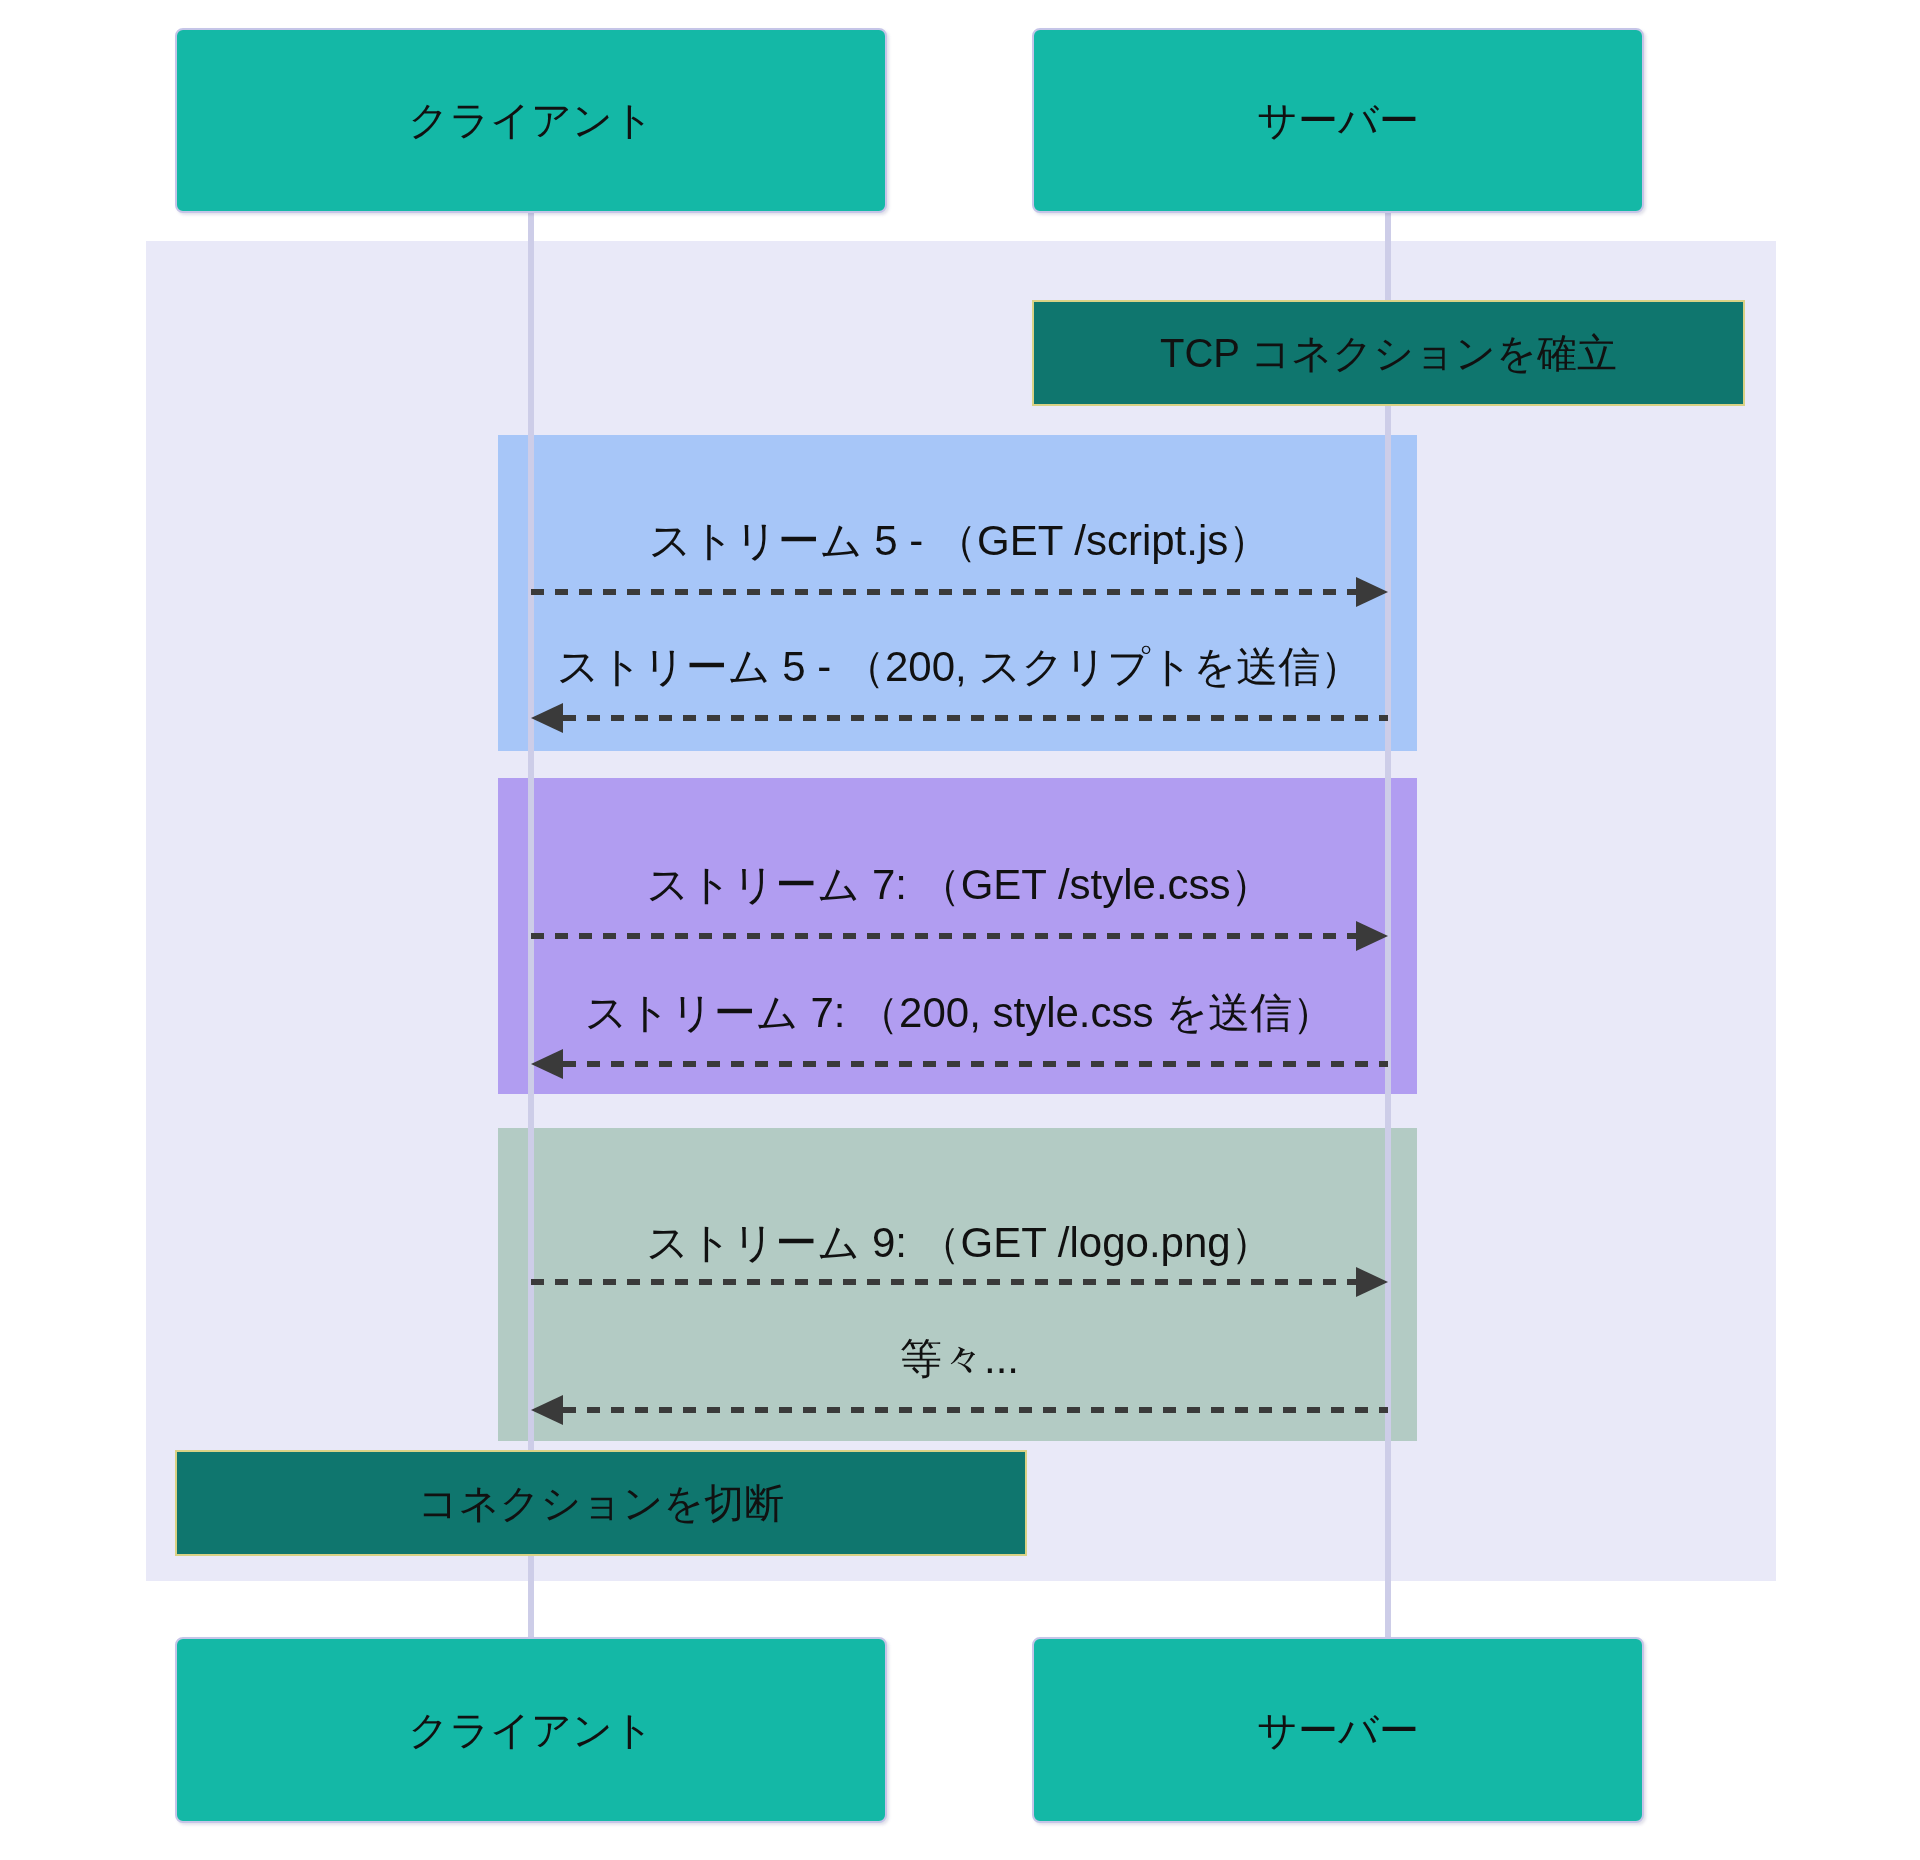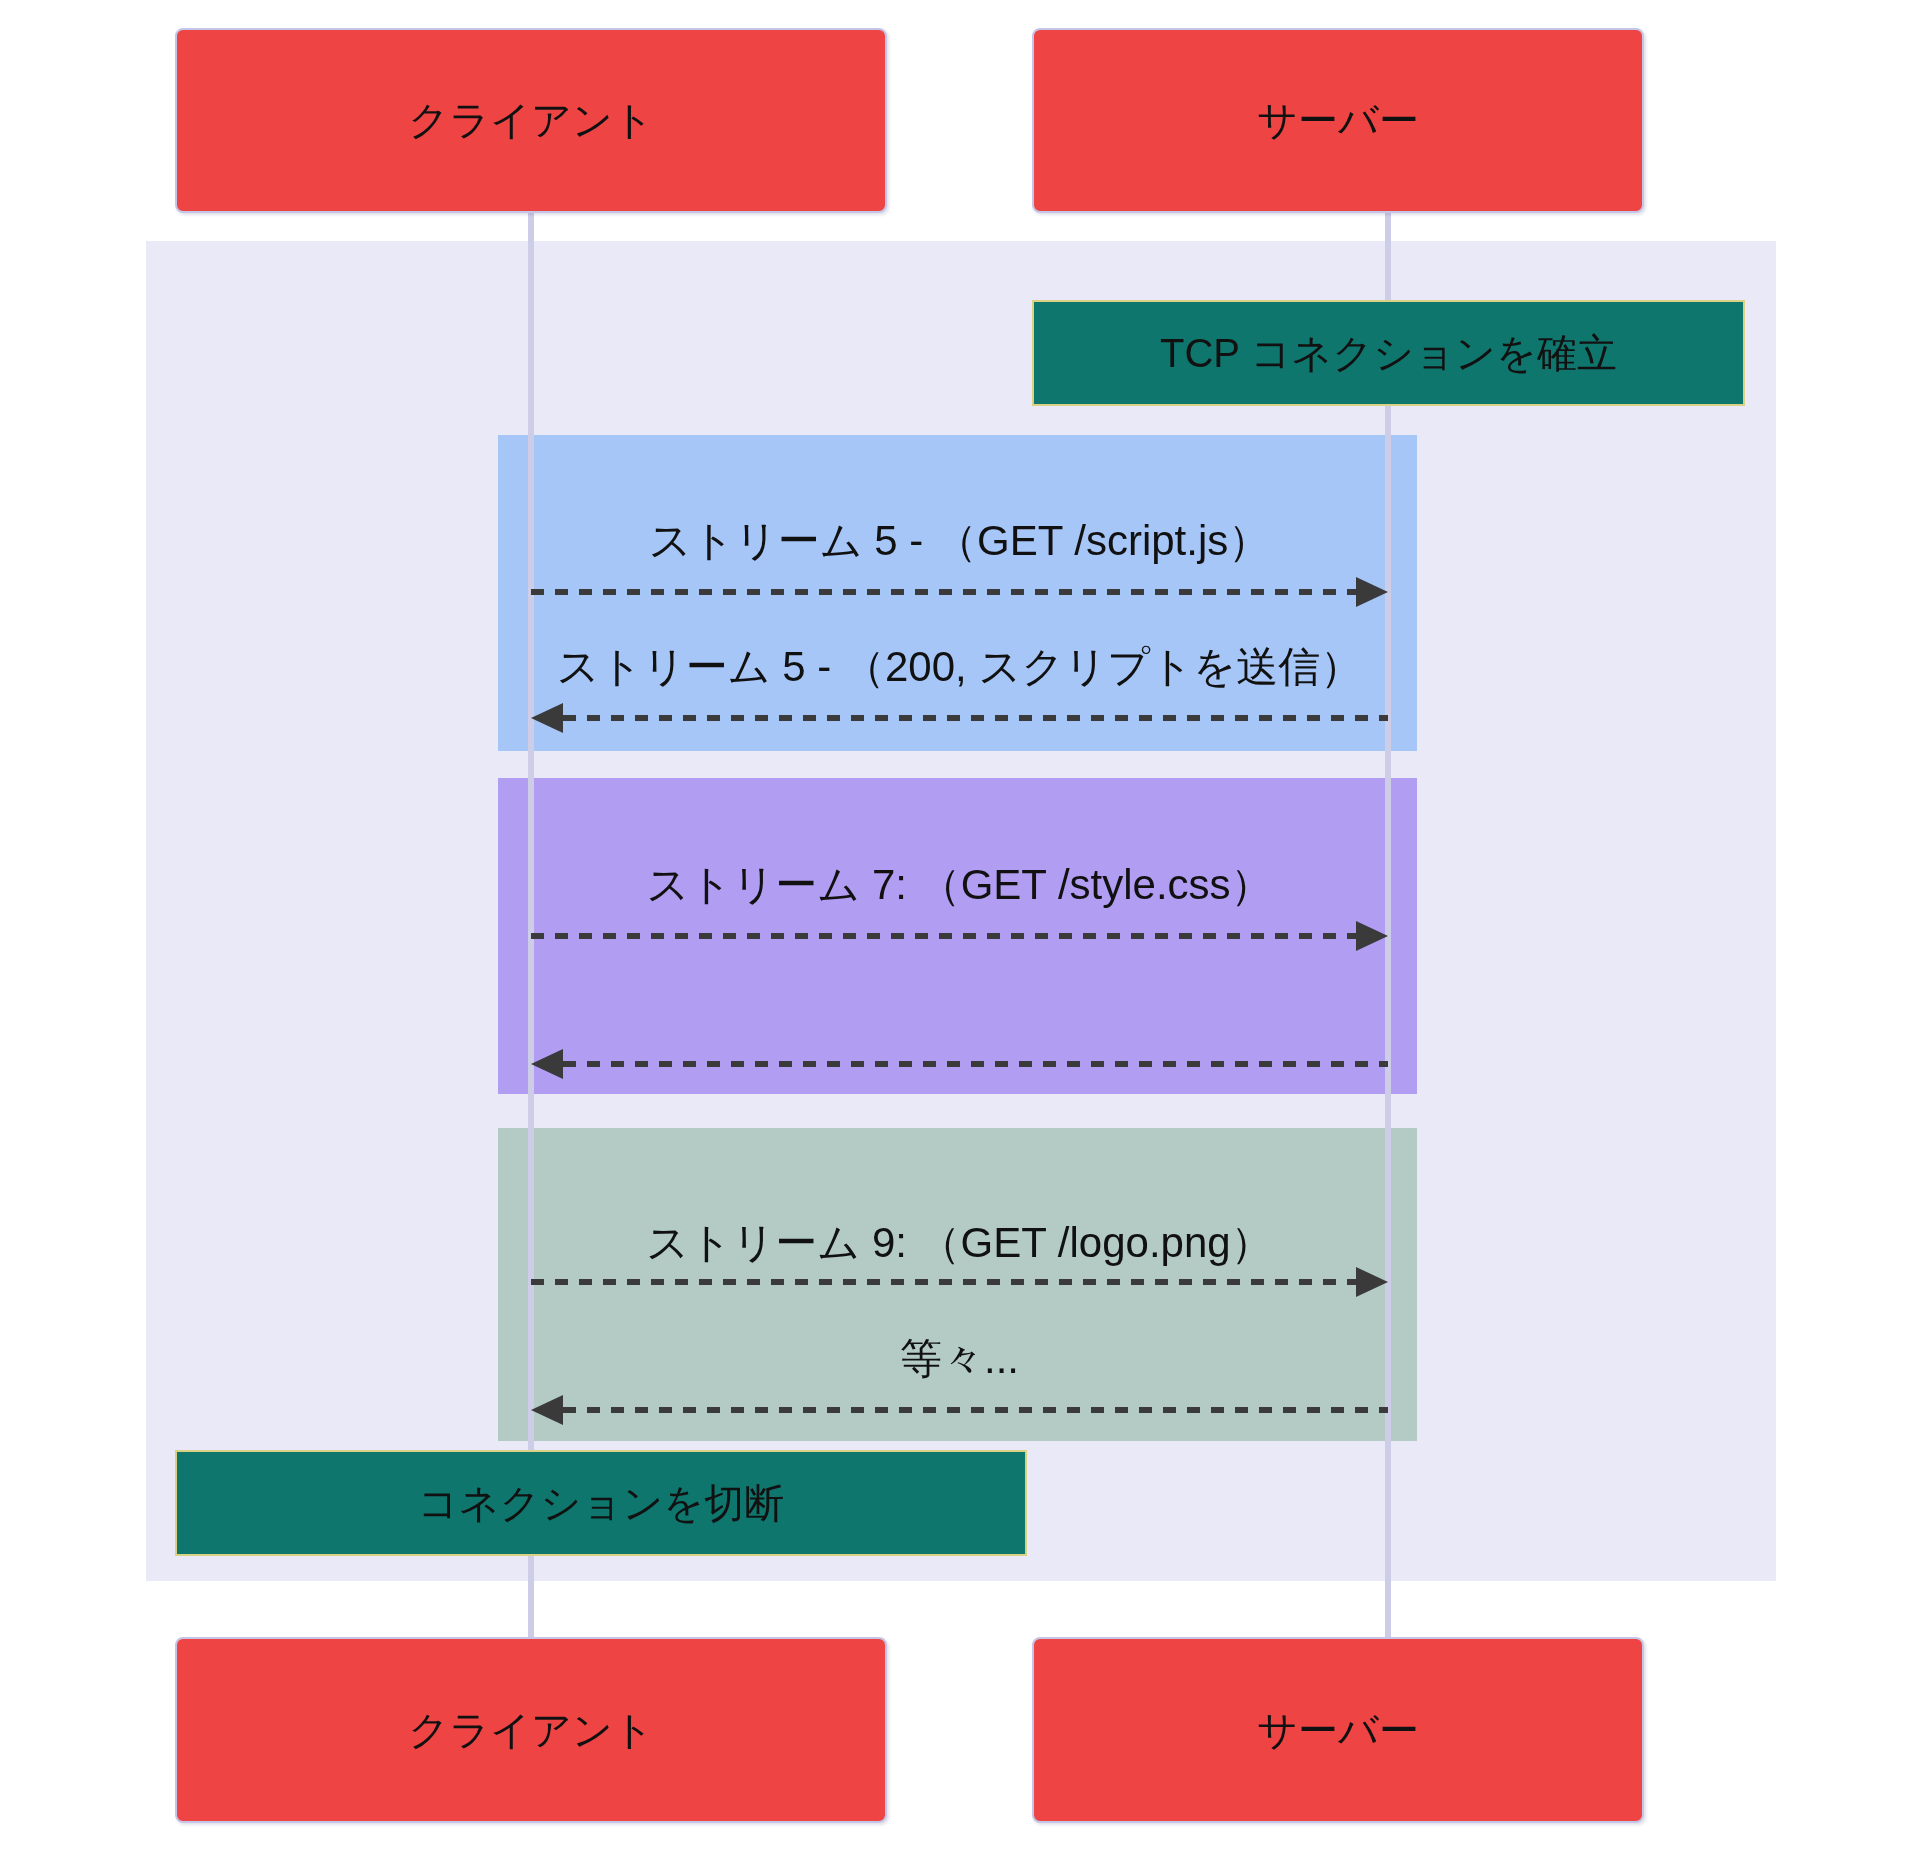--- a/index.html
+++ b/index.html
@@ -5,21 +5,21 @@
   html,body{margin:0;padding:0;background:#ffffff;}
   .stage{
     position:relative;width:1920px;height:1860px;background:#ffffff;overflow:hidden;
     font-family:"Liberation Sans","DejaVu Sans",sans-serif;color:#111111;
   }
   .bg-band{position:absolute;left:146px;top:241px;width:1630px;height:1340px;background:#e9e9f8;}
   .lifeline{position:absolute;top:213px;width:6px;height:1424px;background:#cdcde8;}
   .lifeline.client{left:528px;}
   .lifeline.server{left:1385px;}
   .actor-box{
-    position:absolute;width:712px;height:185px;background:#ef4444;
+    position:absolute;width:712px;height:185px;background:#14b8a6;
     border:2px solid #c5c5e8;border-radius:8px;box-sizing:border-box;
     display:flex;align-items:center;justify-content:center;
     font-size:40px;box-shadow:2px 2px 3px rgba(90,90,140,0.18);
   }
   .actor-box.top{top:28px;}
   .actor-box.bottom{top:1637px;height:186px;}
   .actor-box.client{left:175px;}
   .actor-box.server{left:1032px;width:612px;align-items:center;}
   .group-rect{position:absolute;left:498px;width:919px;}
   .rect-blue{top:435px;height:316px;background:#a7c6f8;}
@@ -85,20 +85,21 @@
     <div class="head-left"></div>
     <div class="dash"></div>
   </div>
 
   <div class="msg-label" style="top:862px;">ストリーム 7: （GET /style.css）</div>
   <div class="arrow" style="top:921px;">
     <div class="dash"></div>
     <div class="head-right"></div>
   </div>
 
+  <div class="msg-label" style="top:990px;">ストリーム 7: （200, style.css を送信）</div>
   <div class="arrow" style="top:1049px;">
     <div class="head-left"></div>
     <div class="dash"></div>
   </div>
 
   <div class="msg-label" style="top:1208px;margin-top:12px;">ストリーム 9: （GET /logo.png）</div>
   <div class="arrow" style="top:1267px;">
     <div class="dash"></div>
     <div class="head-right"></div>
   </div>

